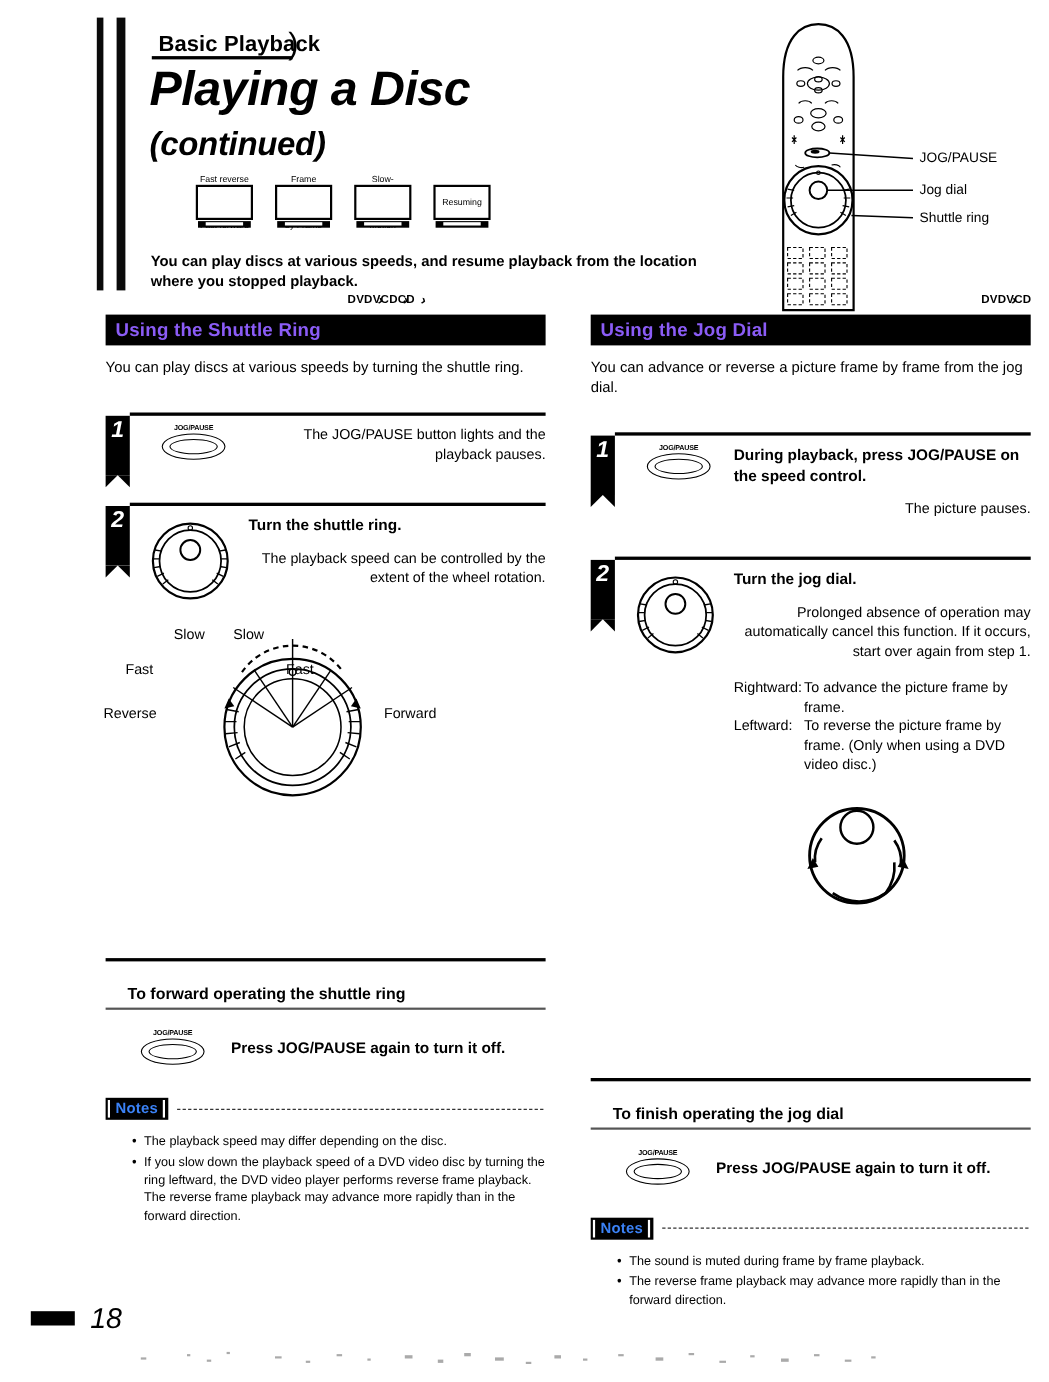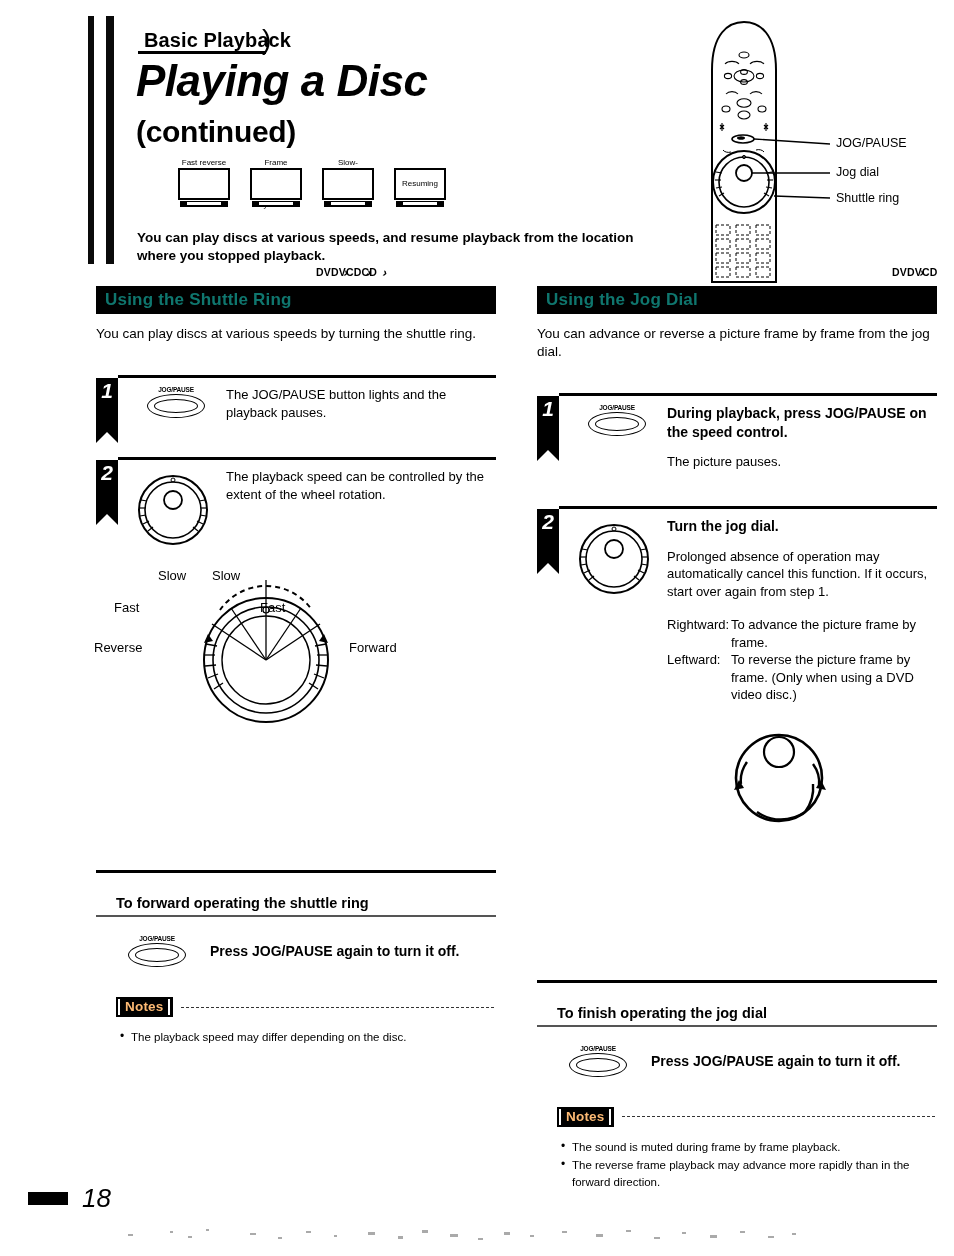--- a/index.html
+++ b/index.html
@@ -70,20 +70,21 @@
     font-style: italic;
     font-weight: bold;
     letter-spacing: -0.5px;
     white-space: nowrap;
   }
   #page-subtitle {
     position: absolute;
     left: 136px;
     top: 115px;
     font-size: 30px;
+    font-style: italic;
     font-weight: bold;
     letter-spacing: -0.3px;
     white-space: nowrap;
   }
 
   
   #feature-icons {
     position: absolute;
     left: 178px;
     top: 168px;
@@ -168,21 +169,21 @@
   .disc-badge .tail {
     position: absolute;
     right: -10px;
     top: -1px;
     font-size: 13px;
     transform: rotate(18deg);
   }
 
   .section-banner {
     background: #000;
-    color: #0f766e;
+    color: #8b5cf6;
     height: 28px;
     display: flex;
     align-items: center;
     padding-left: 9px;
     font-size: 17px;
     font-weight: bold;
     letter-spacing: .2px;
     box-sizing: border-box;
   }
   .section-intro {
@@ -237,20 +238,21 @@
   .step-text { flex: 1 1 auto; padding-left: 4px; }
   .step-heading {
     font-size: 14px;
     font-weight: bold;
     line-height: 1.3;
     margin-bottom: 12px;
   }
   .step-desc {
     font-size: 13px;
     line-height: 1.35;
+    text-align: right;
   }
   .jogpause-button { text-align: center; }
   .jogpause-button .jp-label {
     font-size: 6.5px;
     font-weight: bold;
     letter-spacing: -0.2px;
     margin-bottom: 1px;
   }
   .jogpause-button .jp-oval {
     width: 56px;
@@ -300,25 +302,24 @@
     font-weight: bold;
     padding-left: 24px;
   }
 
   
   .notes-block { margin-top: 30px; }
   .notes-head { display: flex; align-items: center; }
   .notes-tag {
     position: relative;
     background: #000;
-    color: #fdba74;
+    color: #3b82f6;
     font-size: 13.5px;
     font-weight: bold;
     padding: 2px 9px 3px 9px;
-    margin-left: 20px;
     letter-spacing: .2px;
   }
   .notes-tag::before {
     content: "";
     position: absolute;
     left: 2px; top: 2px; bottom: 2px;
     width: 2px;
     background: #fff;
   }
   .notes-tag::after {
@@ -561,20 +562,21 @@
                 <line x1="77" y1="40" x2="71" y2="40"></line>
                 <line x1="76" y1="48" x2="70" y2="47"></line>
                 <line x1="73" y1="56" x2="67" y2="53"></line>
                 <line x1="68" y1="63" x2="63" y2="59"></line>
               </g>
               <circle cx="43" cy="32" r="9" fill="none" stroke="#000" stroke-width="1.8"></circle>
               <circle cx="43" cy="12" r="2" fill="none" stroke="#000" stroke-width="1"></circle>
             </svg>
           </div>
           <div class="step-text">
+            <div class="step-heading">Turn the shuttle ring.</div>
             <div class="step-desc">The playback speed can be controlled by the extent of the wheel rotation.</div>
           </div>
         </div>
       </div>
     </div>
 
     <div style="position:relative; height:190px; margin-top:10px;">
       <svg width="300" height="180" viewBox="0 0 300 180" style="position:absolute;left:28px;top:0;">
         <circle cx="142" cy="98" r="62" fill="none" stroke="#000" stroke-width="2"></circle>
         <circle cx="142" cy="98" r="53" fill="none" stroke="#000" stroke-width="1.6"></circle>
@@ -626,20 +628,21 @@
       </div>
     </div>
 
     <div class="notes-block">
       <div class="notes-head">
         <div class="notes-tag">Notes</div>
         <div class="notes-dash"></div>
       </div>
       <ul class="notes-list">
         <li>The playback speed may differ depending on the disc.</li>
+        <li>If you slow down the playback speed of a DVD video disc by turning the ring leftward, the DVD video player performs reverse frame playback. The reverse frame playback may advance more rapidly than in the forward direction.</li>
       </ul>
     </div>
   </div>
 
   <div id="col-right" class="column">
 
     <div id="badges-right" class="disc-badges">
       <div class="disc-badge">
         <span>DVD</span><span class="tail">›</span>
       </div>

